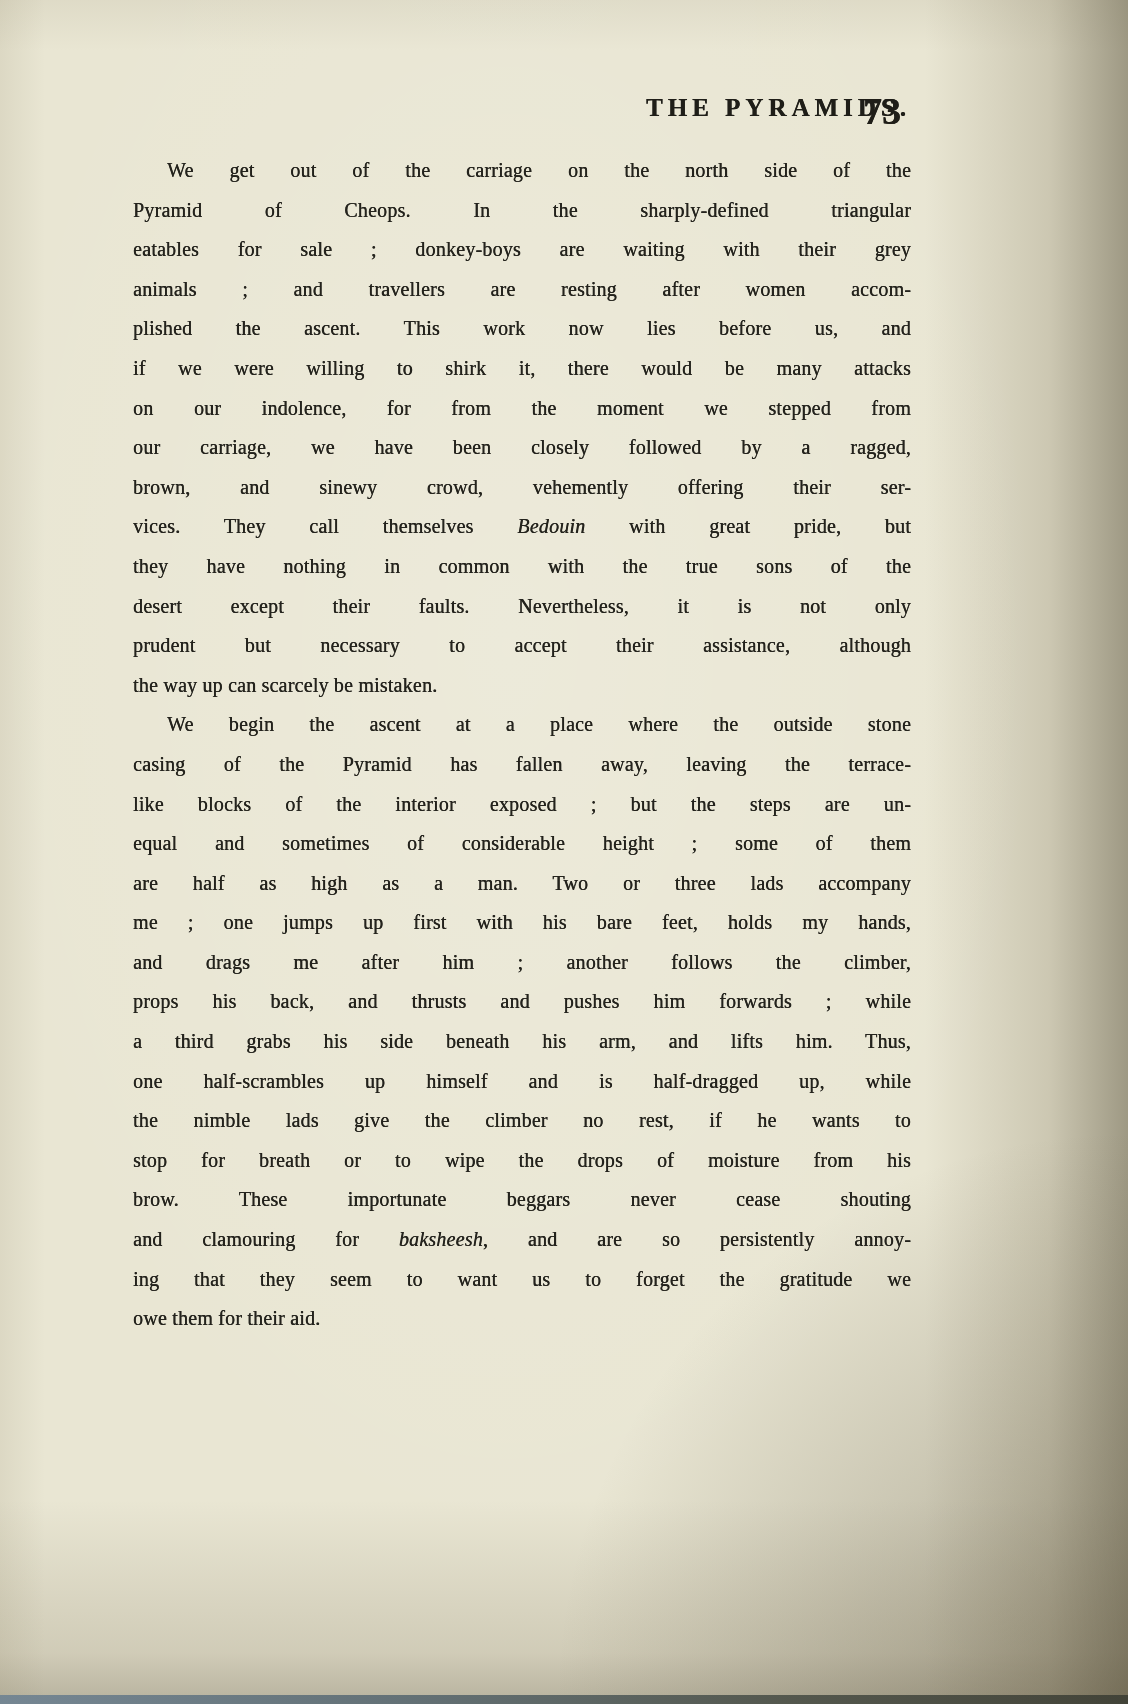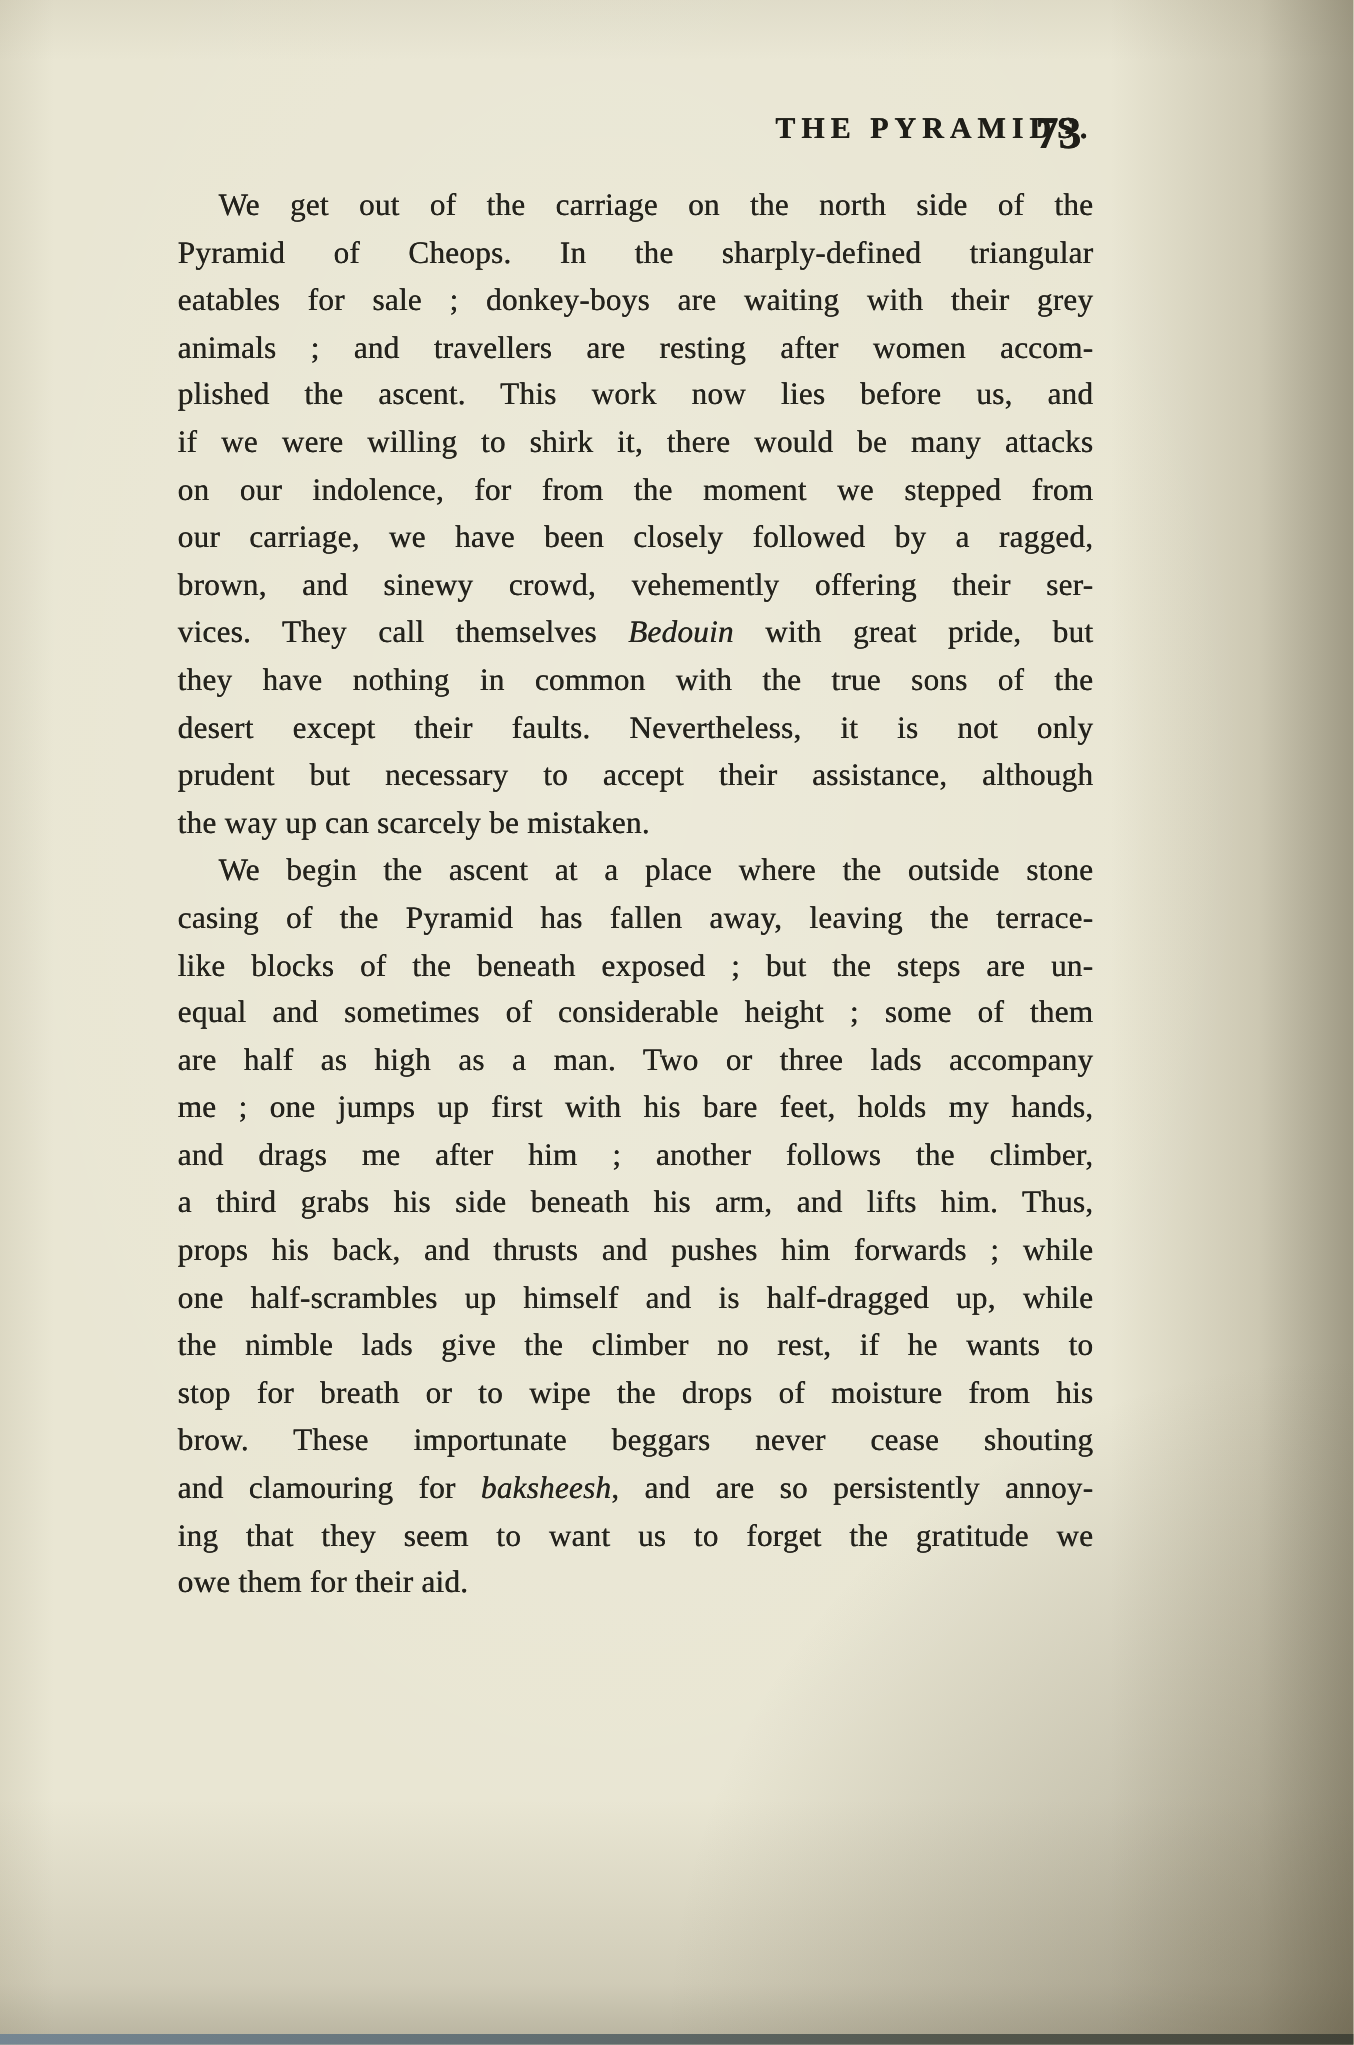--- a/index.html
+++ b/index.html
@@ -58,29 +58,28 @@
     color: #1f1e18;
     text-shadow: 0.3px 0 0 currentColor;
   }
   .text-block {
     position: absolute;
     top: 151px;
     left: 133px;
     width: 778px;
   }
   .line {
-    font-size: 26px;
+    font-size: 20px;
     line-height: 39.6px;
     color: #24231d;
     letter-spacing: 0.2px;
     text-align: justify;
     text-align-last: justify;
     text-shadow: 0.3px 0 0 currentColor;
     white-space: normal;
-    margin-left: 15px;
   }
   .line.indent {
     text-indent: 34px;
   }
   .line.last {
     text-align-last: left;
   }
   .line em {
     font-family: inherit;
   }
@@ -105,27 +104,27 @@
       <div class="line"><span>on our indolence, for from the moment we stepped from</span></div>
       <div class="line"><span>our carriage, we have been closely followed by a ragged,</span></div>
       <div class="line"><span>brown, and sinewy crowd, vehemently offering their ser-</span></div>
       <div class="line"><span>vices. They call themselves </span><em>Bedouin</em><span> with great pride, but</span></div>
       <div class="line"><span>they have nothing in common with the true sons of the</span></div>
       <div class="line"><span>desert except their faults. Nevertheless, it is not only</span></div>
       <div class="line"><span>prudent but necessary to accept their assistance, although</span></div>
       <div class="line last"><span>the way up can scarcely be mistaken.</span></div>
       <div class="line indent"><span>We begin the ascent at a place where the outside stone</span></div>
       <div class="line"><span>casing of the Pyramid has fallen away, leaving the terrace-</span></div>
-      <div class="line"><span>like blocks of the beneath exposed ; but the steps are un-</span></div>
+      <div class="line"><span>like blocks of the interior exposed ; but the steps are un-</span></div>
       <div class="line"><span>equal and sometimes of considerable height ; some of them</span></div>
       <div class="line"><span>are half as high as a man. Two or three lads accompany</span></div>
       <div class="line"><span>me ; one jumps up first with his bare feet, holds my hands,</span></div>
       <div class="line"><span>and drags me after him ; another follows the climber,</span></div>
+      <div class="line"><span>props his back, and thrusts and pushes him forwards ; while</span></div>
       <div class="line"><span>a third grabs his side beneath his arm, and lifts him. Thus,</span></div>
-      <div class="line"><span>props his back, and thrusts and pushes him forwards ; while</span></div>
       <div class="line"><span>one half-scrambles up himself and is half-dragged up, while</span></div>
       <div class="line"><span>the nimble lads give the climber no rest, if he wants to</span></div>
       <div class="line"><span>stop for breath or to wipe the drops of moisture from his</span></div>
       <div class="line"><span>brow. These importunate beggars never cease shouting</span></div>
       <div class="line"><span>and clamouring for </span><em>baksheesh</em><span>, and are so persistently annoy-</span></div>
       <div class="line"><span>ing that they seem to want us to forget the gratitude we</span></div>
       <div class="line last"><span>owe them for their aid.</span></div>
     </div>
 
   <div class="scan-strip"></div>

